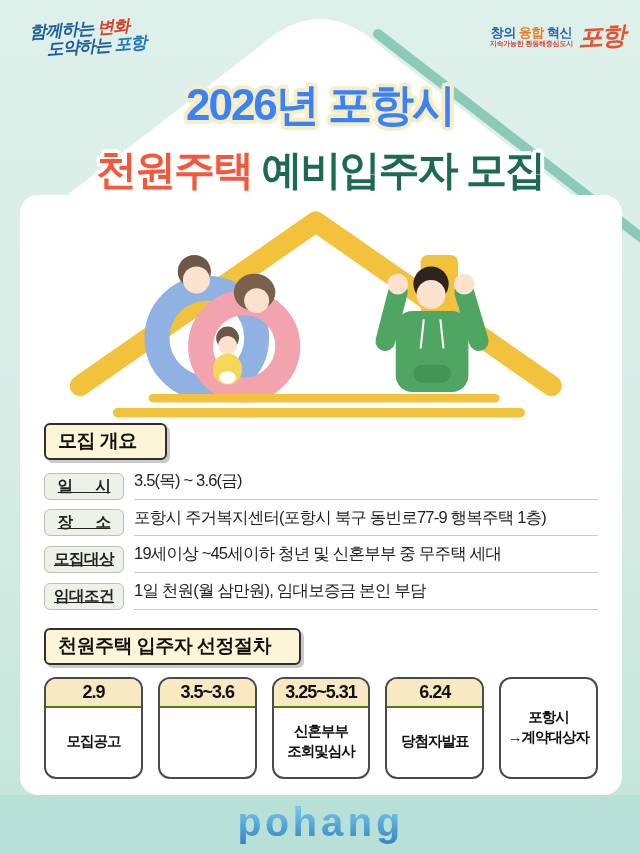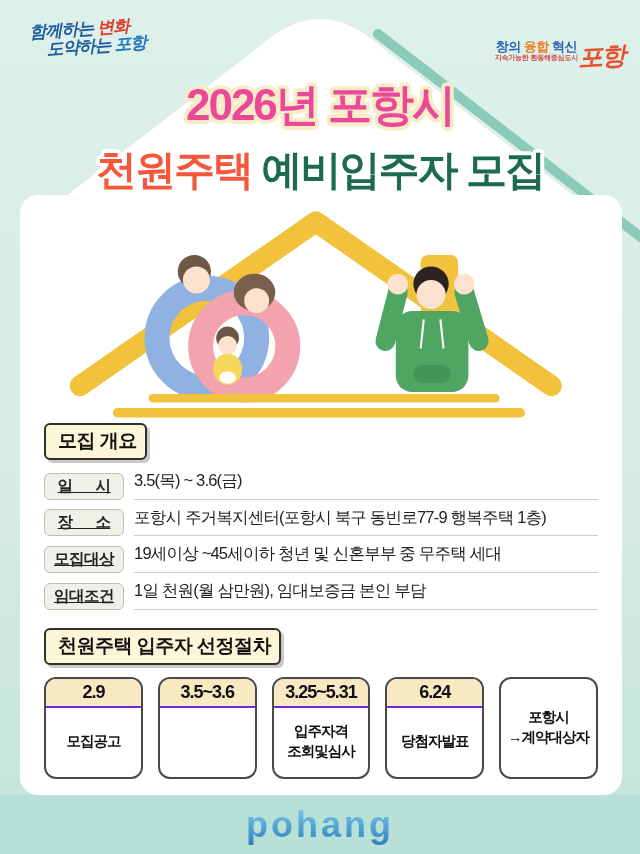--- a/index.html
+++ b/index.html
@@ -19,52 +19,52 @@
     position:absolute;left:30px;top:20px;
     font-weight:bold;font-style:italic;line-height:1.05;
     transform:rotate(-4deg);font-size:17px;letter-spacing:-1px;
   }
   .logo-left .l2{margin-left:16px;}
   .sl-blue{color:#1d5d9e;}
   .sl-red{color:#e03c2a;}
   .sl-mix{color:#2278bb;}
 
   
-  .logo-right{position:absolute;right:16px;top:40px;display:flex;align-items:flex-start;}
+  .logo-right{position:absolute;right:16px;top:20px;display:flex;align-items:center;gap:5px;}
   .logo-right .words{text-align:center;line-height:1.1;}
   .logo-right .row1{font-size:13px;font-weight:800;letter-spacing:-0.5px;}
   .w-blue{color:#2a64b5;} .w-orange{color:#ef7d22;}
   .logo-right .row2{font-size:7px;color:#d4483f;font-weight:bold;letter-spacing:-0.2px;}
   .logo-right .mark{font-size:25px;font-weight:900;color:#e8512e;font-style:italic;letter-spacing:-2px;transform:rotate(-3deg);}
 
   
   .title{position:absolute;top:76px;left:0;width:640px;text-align:center;z-index:2;}
   .title-line1{
-    font-size:44px;font-weight:800;color:#ec4899;letter-spacing:-2px;
+    font-size:44px;font-weight:800;color:#3b82f6;letter-spacing:-2px;
     text-shadow:-3px -3px 0 #f6edc6,3px -3px 0 #f6edc6,-3px 3px 0 #f6edc6,3px 3px 0 #f6edc6,
                  0 -4px 0 #f6edc6,0 4px 0 #f6edc6,-4px 0 0 #f6edc6,4px 0 0 #f6edc6;
   }
   .title-line2{font-size:41px;font-weight:800;letter-spacing:-2px;margin-top:8px;
     text-shadow:-3px -3px 0 #ffffff,3px -3px 0 #ffffff,-3px 3px 0 #ffffff,3px 3px 0 #ffffff,
                  0 -4px 0 #ffffff,0 4px 0 #ffffff,-4px 0 0 #ffffff,4px 0 0 #ffffff;}
   .t-orange{color:#f4573a;}
   .t-green{color:#1c6b50;}
 
   
   .card{
     position:absolute;left:20px;top:195px;width:602px;height:600px;
     background:#ffffff;border-radius:18px;z-index:1;overflow:hidden;
   }
   .illustration{display:block;margin:6px auto 0 auto;}
 
   .inner{padding:0 24px;}
 
   .sec-heading{
     display:inline-block;background:#fdf5d8;border:2px solid #2f2f2f;border-radius:6px;
-    padding:3px 8px 4px 12px;font-size:19px;font-weight:800;color:#111;
+    padding:3px 28px 4px 12px;font-size:19px;font-weight:800;color:#111;
     box-shadow:3px 3px 0 #c9c9c9;letter-spacing:-0.5px;
   }
   .sec-overview{margin-top:4px;}
   .rows{margin-top:10px;}
   .ov-row{display:flex;align-items:flex-end;margin-bottom:7px;}
   .ov-label{
     flex:0 0 auto;width:62px;background:#eef1e7;border:1.5px solid #b9c2b2;border-radius:6px;
     font-size:15.5px;font-weight:bold;color:#222;text-align:center;padding:2px 8px;
     white-space:pre;margin-right:10px;letter-spacing:-0.5px;text-decoration:underline;
   }
@@ -73,37 +73,37 @@
     border-bottom:1.5px solid #c8cdc5;padding-bottom:8px;line-height:1.25;
   }
 
   .sec-procedure{margin-top:18px;}
   .steps{display:flex;gap:15px;margin-top:12px;}
   .step{
     flex:1 1 0;border:2px solid #4a4a4a;border-radius:12px;background:#ffffff;
     overflow:hidden;height:98px;display:flex;flex-direction:column;
   }
   .step-head{
-    background:#f9e9c2;border-bottom:2px solid #6d28d9;text-align:center;
+    background:#f9e9c2;border-bottom:2px solid #4d7c0f;text-align:center;
     font-size:18px;font-weight:800;color:#111;padding:3px 0;letter-spacing:-1px;
   }
   .step-body{
     flex:1;display:flex;flex-direction:column;justify-content:center;align-items:center;
     font-size:14.5px;color:#111;font-weight:600;line-height:1.35;letter-spacing:-1px;text-align:center;
   }
 
   
   .footer-strip{
     position:absolute;left:0;top:795px;width:640px;height:59px;background:#b9e0d6;
     display:flex;align-items:center;justify-content:center;z-index:2;
   }
   .pohang-logo{
-    font-size:36px;font-weight:800;letter-spacing:3px;color:#3f9ccf;
+    font-size:41px;font-weight:800;letter-spacing:3px;color:#3f9ccf;
     background:linear-gradient(180deg,#7fd0ec 0%,#2d7dc0 100%);
-    -webkit-background-clip:text;background-clip:text;-webkit-text-fill-color:transparent;
+    -webkit-background-clip:text;background-clip:text;font-family:Liberation Mono, monospace;-webkit-text-fill-color:transparent;
   }
 </style>
 </head>
 <body>
 
 <div class="poster">
 
   <svg class="house-bg" width="640" height="280" viewBox="0 0 640 280">
     <line x1="378" y1="34" x2="660" y2="252" stroke="#8bcab8" stroke-width="10" stroke-linecap="round"></line>
     <path d="M 48 210 L 260 46 Q 320 -8 380 46 L 592 210 Z" fill="#ffffff"></path>
@@ -205,21 +205,21 @@
               <span>모집공고</span>
               <span></span>
             </div>
           </div>
           <div class="step">
             <div class="step-head">3.5~3.6</div>
           </div>
           <div class="step">
             <div class="step-head">3.25~5.31</div>
             <div class="step-body">
-              <span>입주자격</span>
+              <span>신혼부부</span>
               <span>조회및심사</span>
             </div>
           </div>
           <div class="step">
             <div class="step-head">6.24</div>
             <div class="step-body">
               <span>당첨자발표</span>
               <span></span>
             </div>
           </div>

